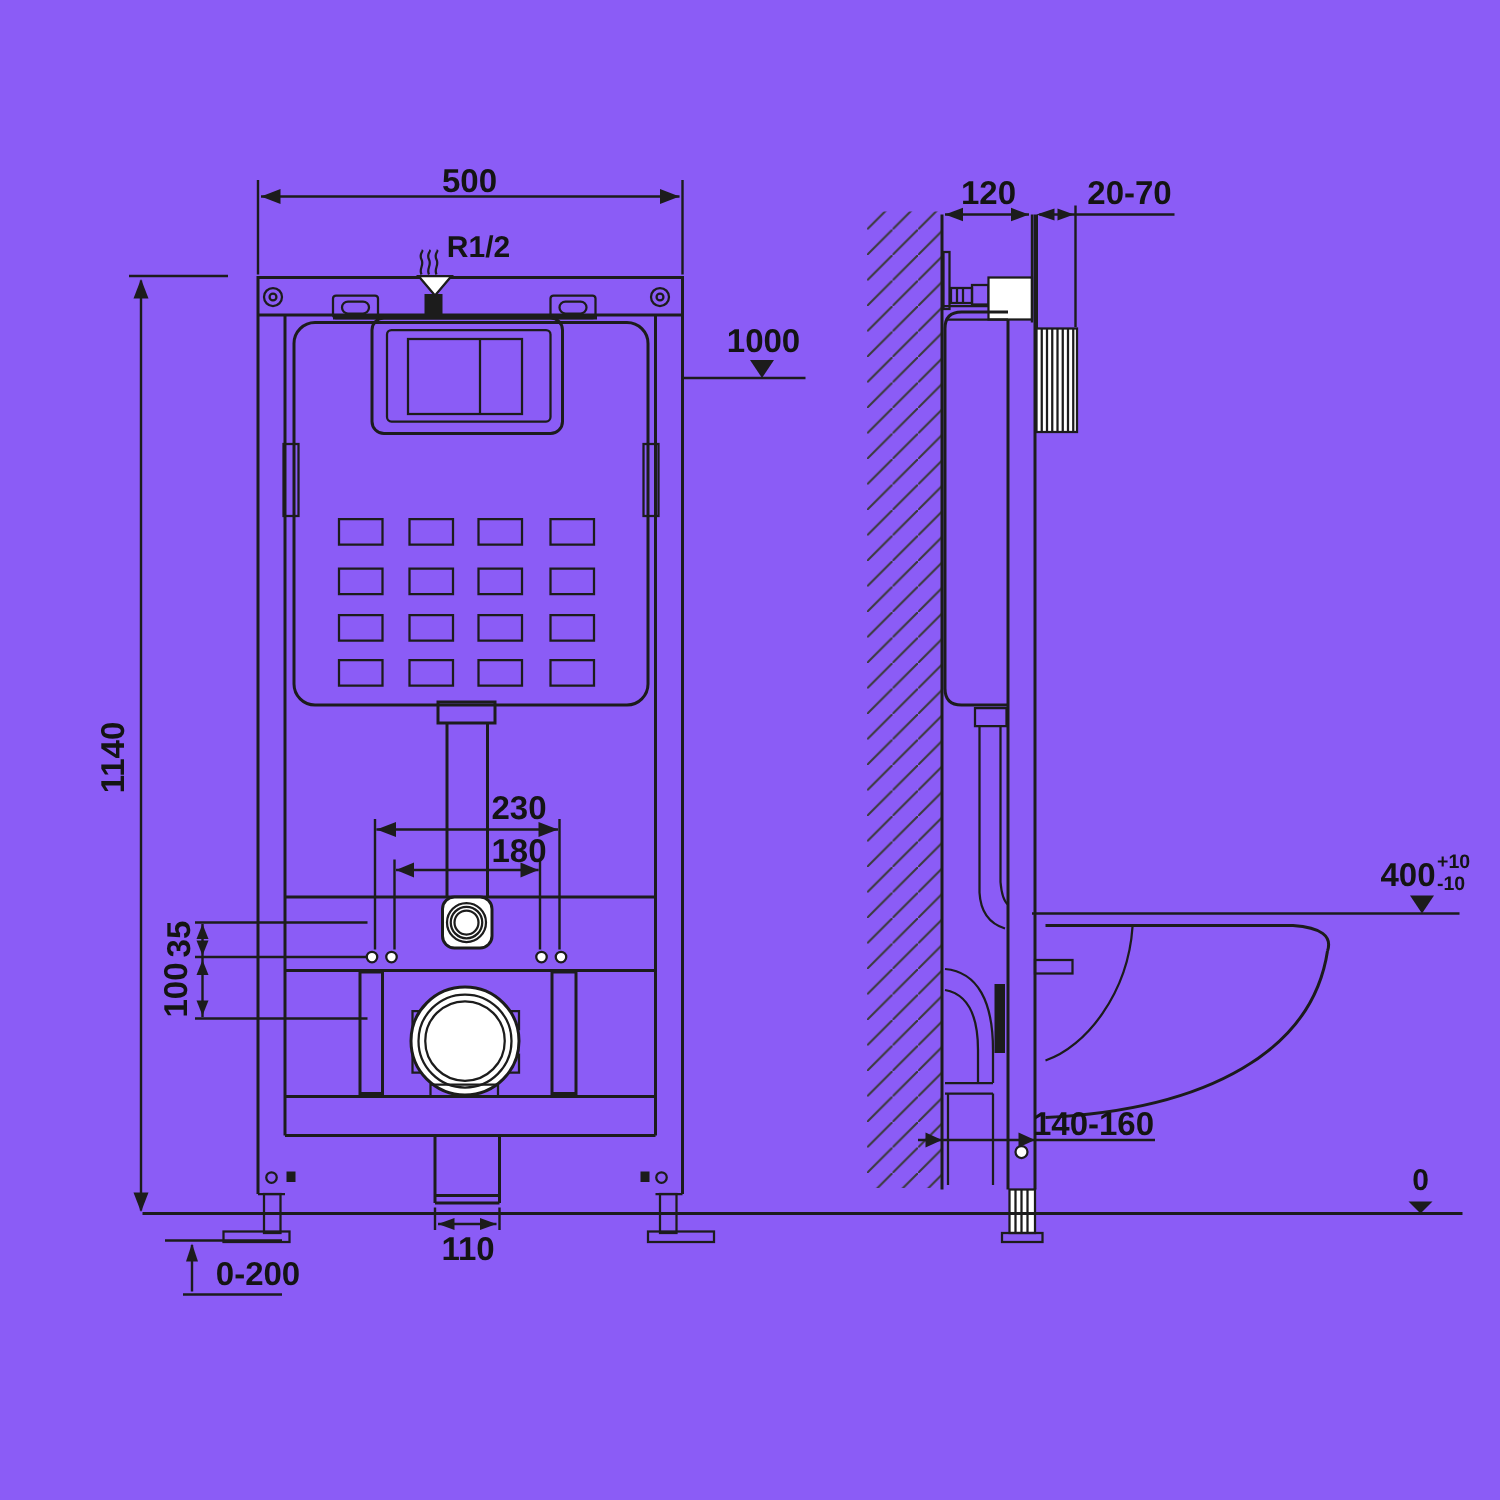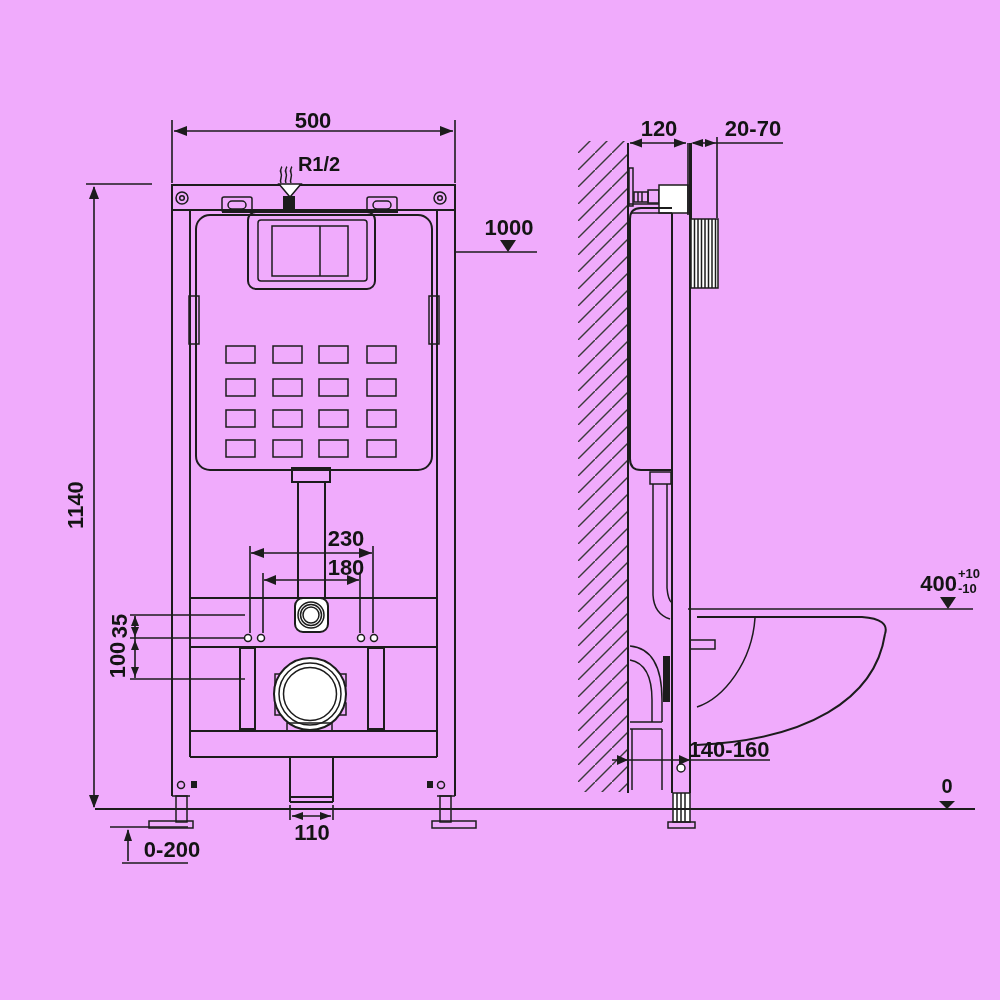--- a/index.html
+++ b/index.html
@@ -1,16 +1,16 @@
 <!DOCTYPE html>
 <html><head>
 <meta charset="utf-8">
 <style>
   html,body{margin:0;padding:0;background:#ffffff;}
-  .canvas{width:1000px;height:1000px;position:relative;background:#f0abfc;overflow:hidden;}
+  .canvas{width:1000px;height:1000px;position:relative;background:#8b5cf6;overflow:hidden;}
   svg{display:block;}
   .ln{stroke:#1c1c1c;stroke-width:2;fill:none;}
   .thin{stroke:#1c1c1c;stroke-width:1.5;fill:none;}
   .dim{stroke:#1c1c1c;stroke-width:1.6;fill:none;}
   .fillwhite{fill:#ffffff;}
   .solid{fill:#1c1c1c;stroke:none;}
   text{font-family:"Liberation Sans", sans-serif;font-weight:bold;fill:#141414;}
   .d{font-size:22px;}
   .m{font-size:20px;}
   .s{font-size:13px;}

